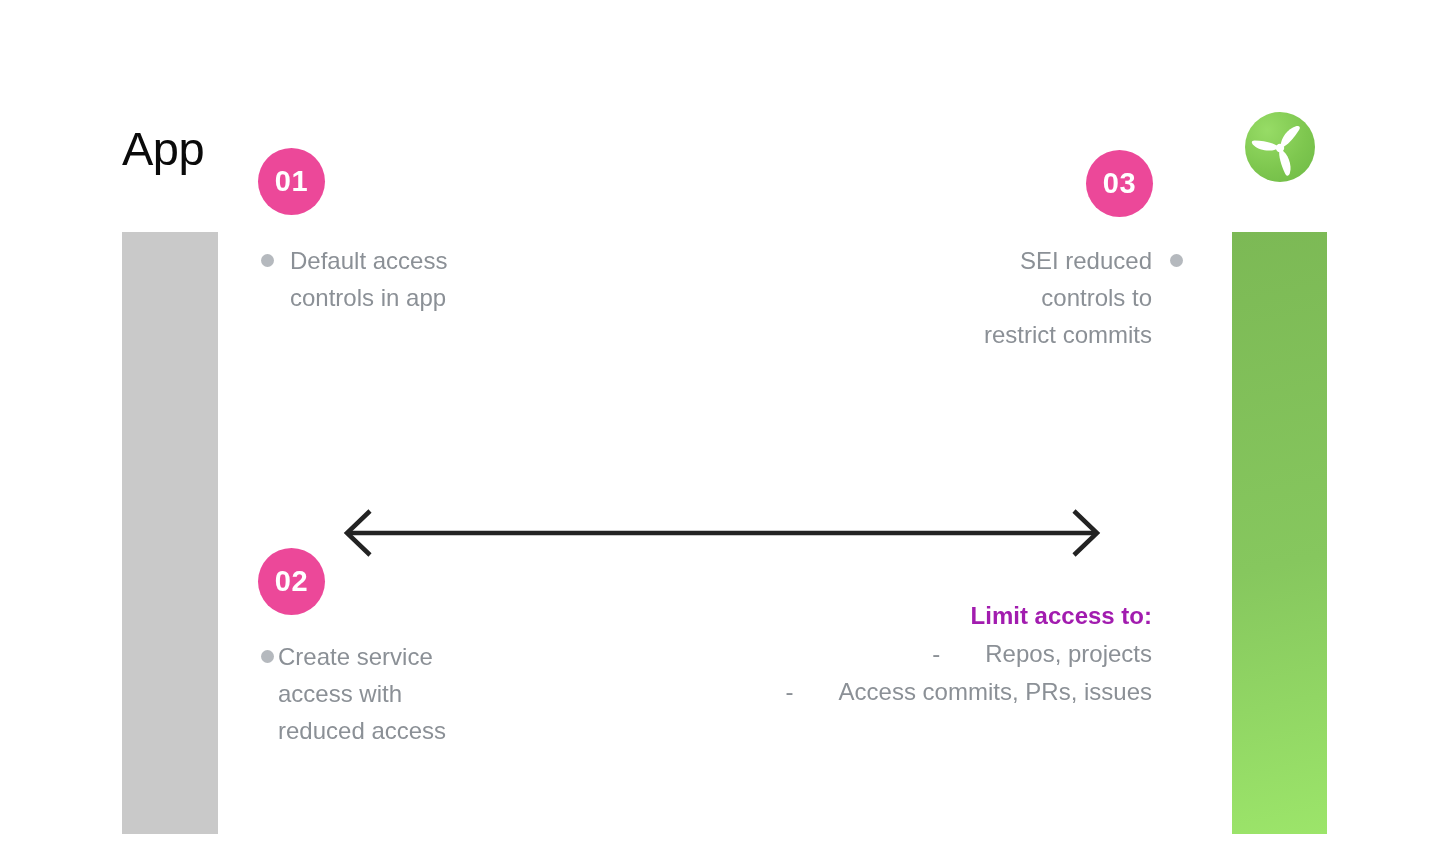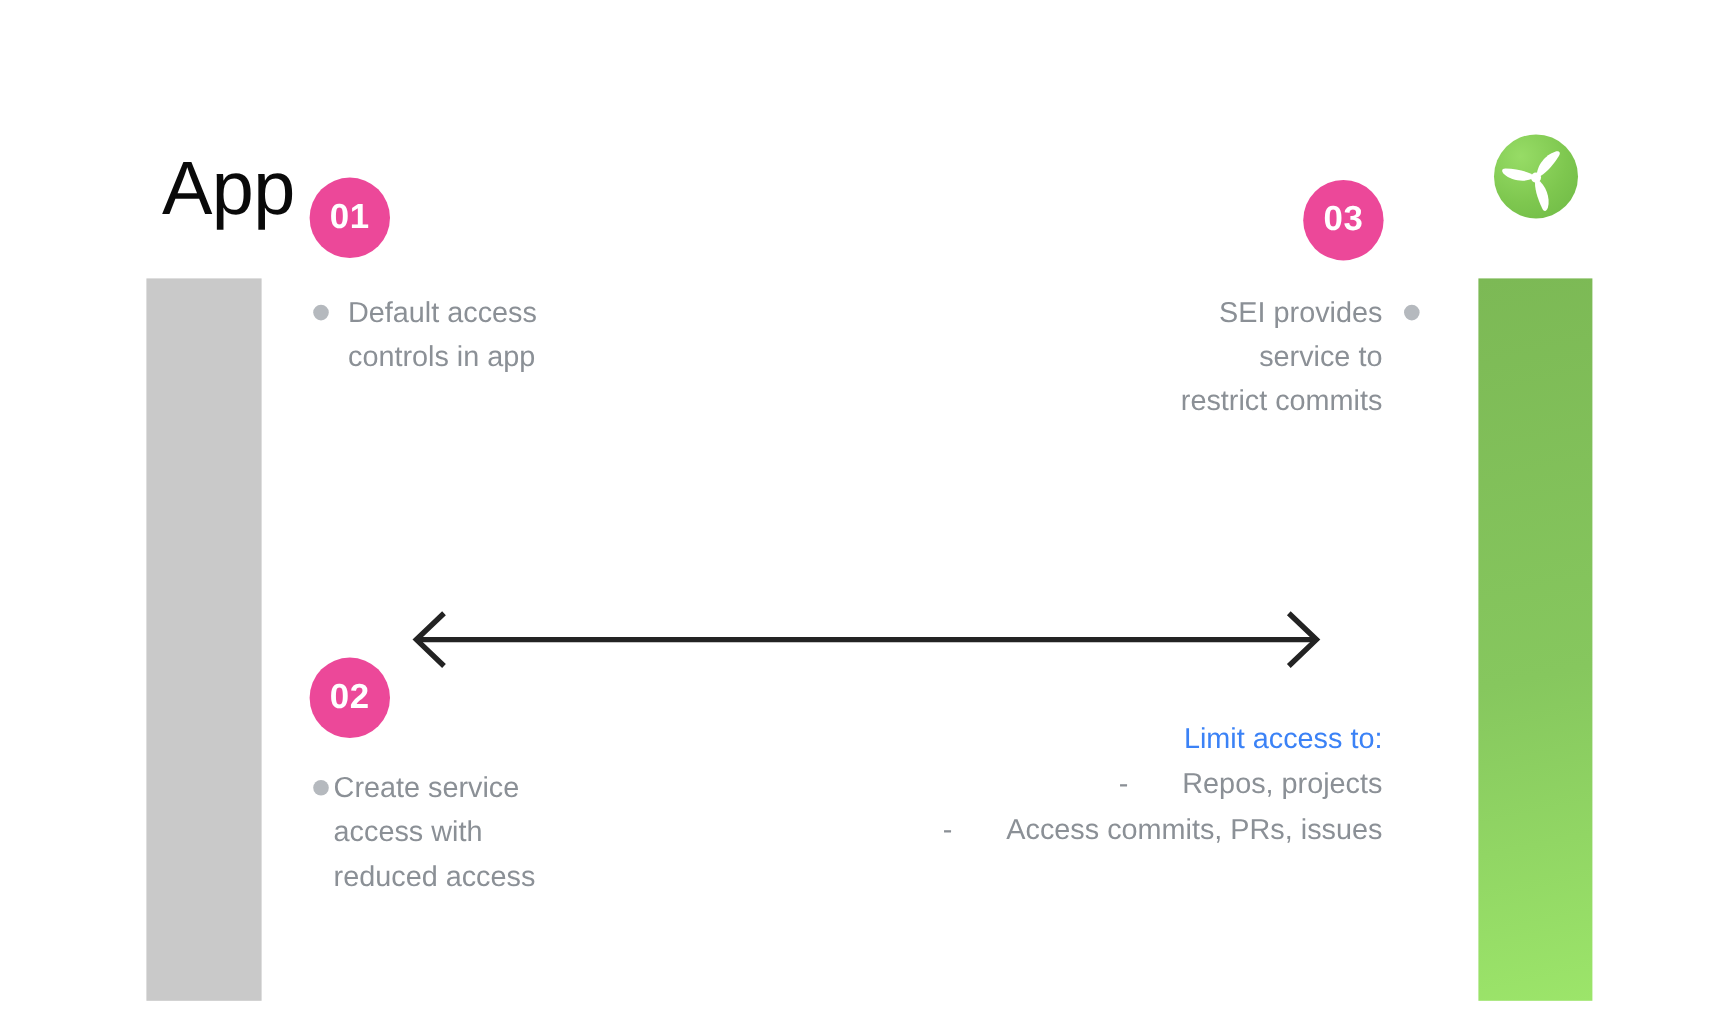--- a/index.html
+++ b/index.html
@@ -12,25 +12,24 @@
     position: relative;
     width: 1444px; height: 848px;
     background: #ffffff;
     overflow: hidden;
   }
 
   
   .app-title {
     position: absolute;
     left: 122px; top: 121px;
-    font-size: 63px;
+    font-size: 47px;
     font-weight: 400;
     color: #0a0a0a;
     letter-spacing: -0.5px;
-    margin-left: 13px;
   }
 
   
   .bar { position: absolute; top: 232px; height: 602px; }
   .bar-left {
     left: 122px; width: 96px;
     background: #c9c9c9;
   }
   .bar-right {
     left: 1232px; width: 95px;
@@ -93,22 +92,22 @@
   .limit-block {
     position: absolute;
     left: 600px; top: 597px;
     width: 552px;
     text-align: right;
     font-size: 24px;
     line-height: 38px;
     color: #8b9096;
   }
   .limit-header {
-    font-weight: 400;
-    color: #3b82f6;
+    font-weight: 700;
+    color: #a21caf;
   }
   .limit-row .dash { margin-right: 45px; }
 </style>
 </head>
 <body>
 
 <div class="canvas">
 
   <h1 class="app-title">App</h1>
 
@@ -142,22 +141,22 @@
     <span class="bullet"></span>
     <div class="note-text">
       <div>Create service</div>
       <div>access with</div>
       <div>reduced access</div>
     </div>
   </div>
 
   <div class="note n3">
     <div class="note-text">
-      <div>SEI provides</div>
-      <div>service to</div>
+      <div>SEI reduced</div>
+      <div>controls to</div>
       <div>restrict commits</div>
     </div>
     <span class="bullet"></span>
   </div>
 
   <svg class="arrow" width="764" height="56" viewBox="0 0 764 56">
     <line x1="7" y1="28" x2="757" y2="28" stroke="#232323" stroke-width="4.5"></line>
     <path d="M30,6 L7,28 L30,50" fill="none" stroke="#232323" stroke-width="4.5"></path>
     <path d="M734,6 L757,28 L734,50" fill="none" stroke="#232323" stroke-width="4.5"></path>
   </svg>

